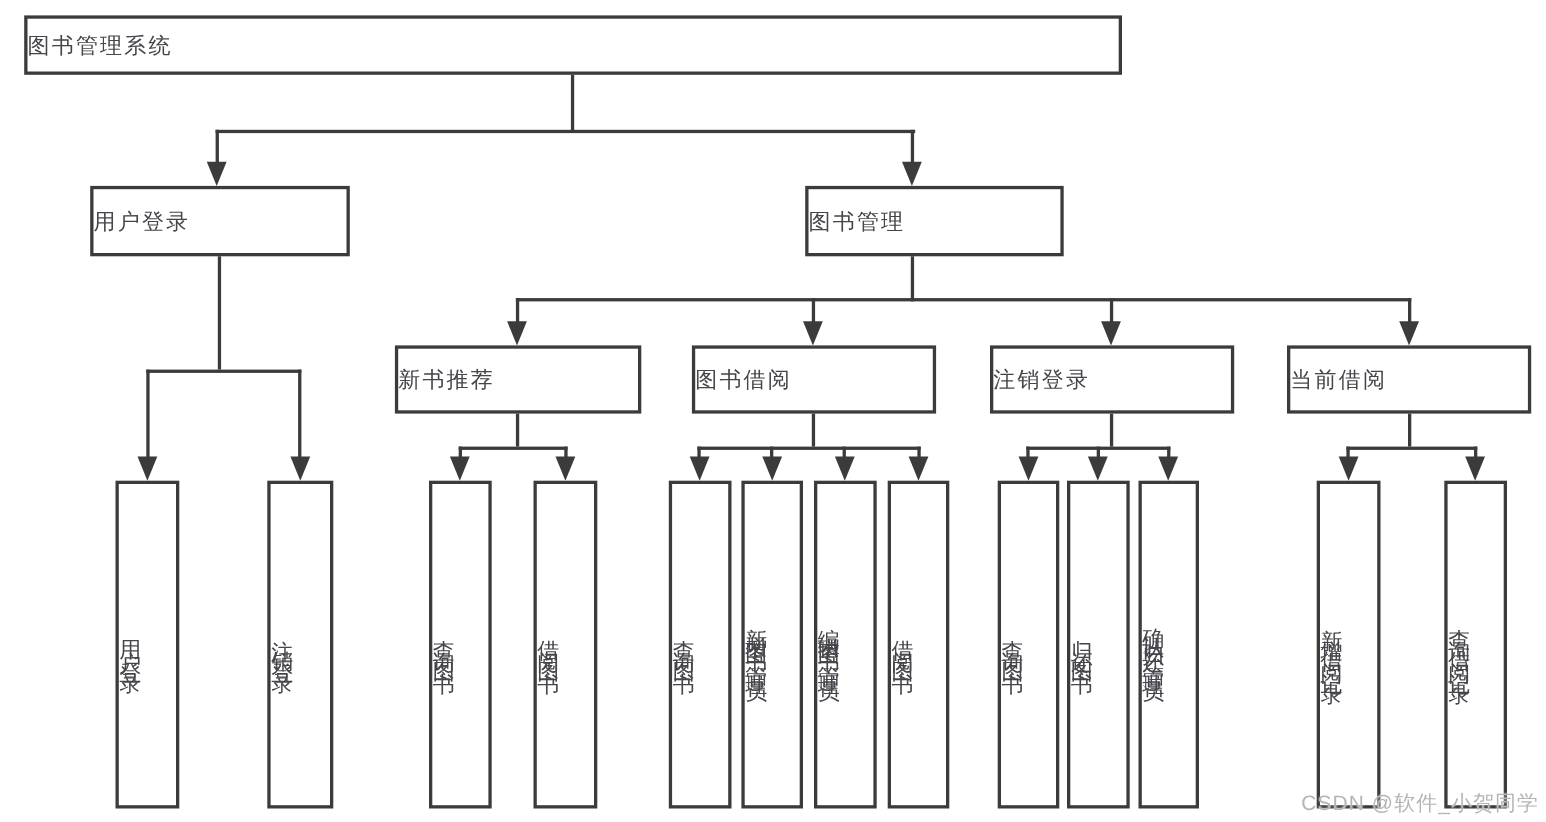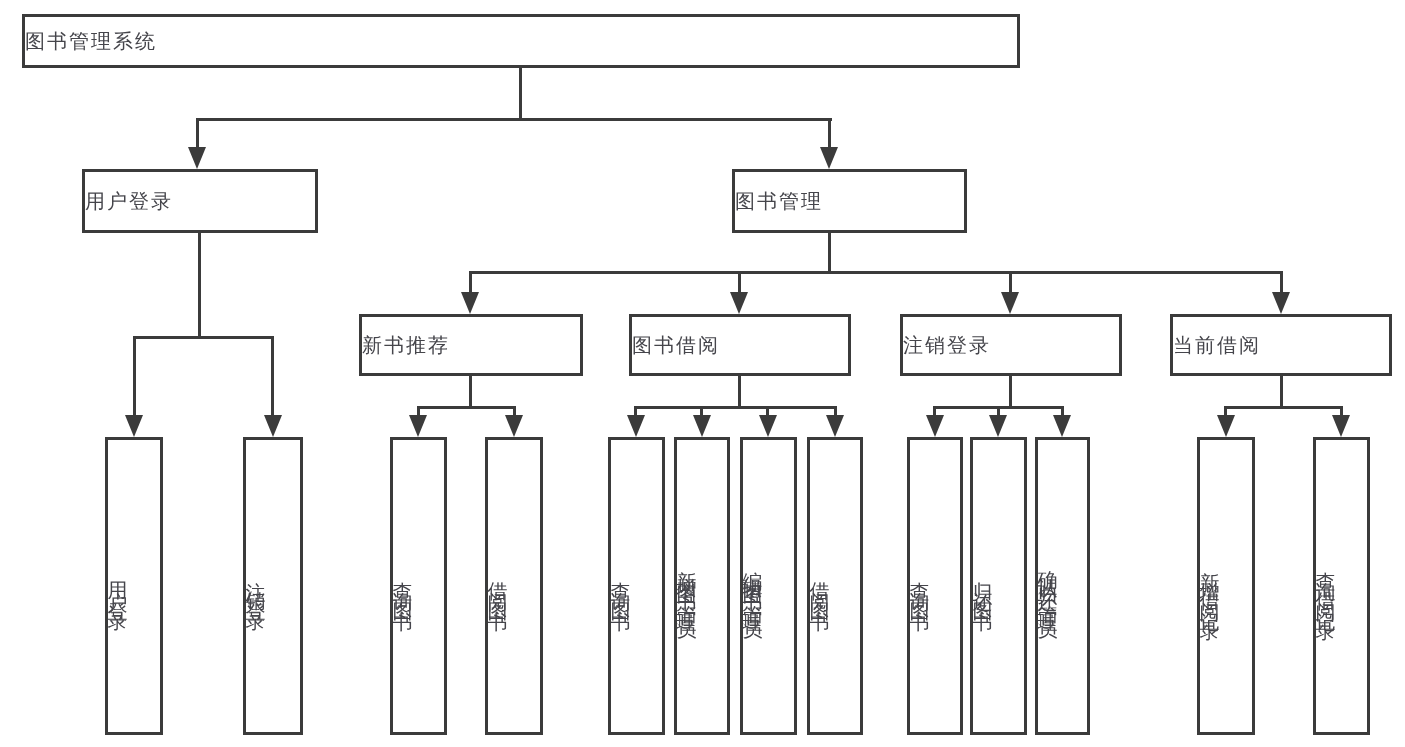--- a/index.html
+++ b/index.html
@@ -154,14 +154,15 @@
     <span class="vlabel long">确认归还（管理员）</span>
   </div>
 
   <div class="box tall" style="left:1197px;top:437px;width:58px;height:298px;">
     <span class="vlabel">新增借阅记录</span>
   </div>
   <div class="box tall" style="left:1313px;top:437px;width:57px;height:298px;">
     <span class="vlabel">查询借阅记录</span>
   </div>
 
+  <div id="watermark">CSDN @软件_小贺同学</div>
 
 </div>
 
 </body></html>

